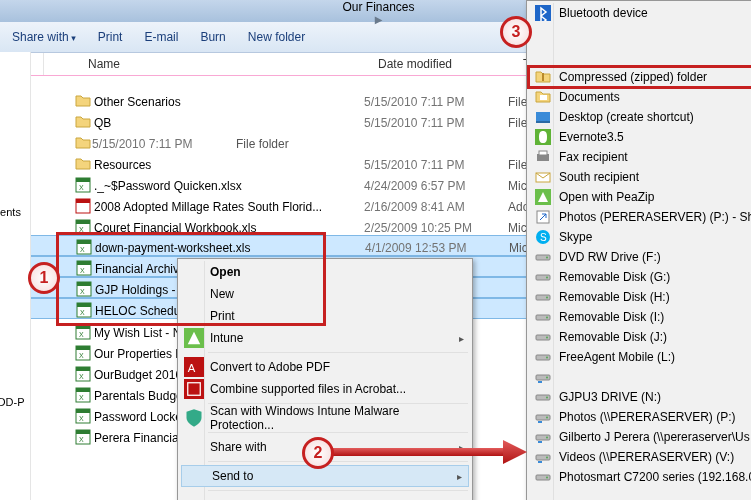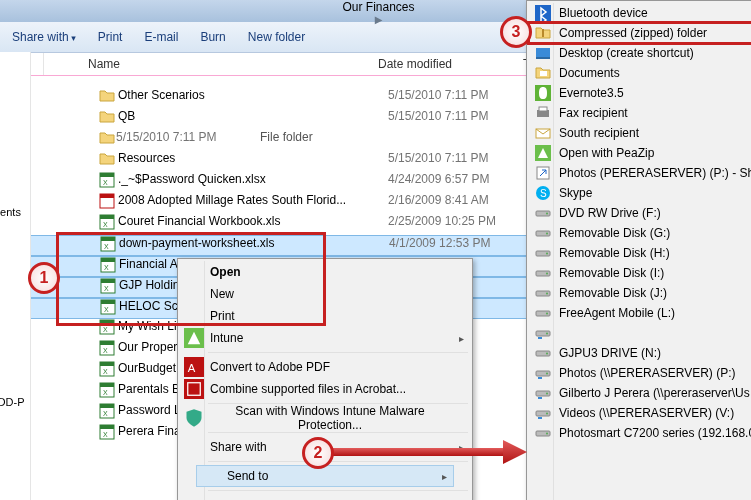--- a/index.html
+++ b/index.html
@@ -16,45 +16,45 @@
 
 
 .header-row { height: 22px; display: flex; align-items: center; border-bottom: 1px solid #f9a8d4; color: #333; font-size: 12px; padding-left: 13px; }
 .navcol { width: 30px; border-right: 1px solid #e5e5e5; height: 22px; }
 .col-name { width: 290px; padding-left: 44px; }
 .col-date { width: 145px; }
 .col-type { width: 100px; }
 
 
 .list { display: flex; flex-direction: column; }
-.row { height: 21px; display: flex; align-items: flex-start; padding-left: 68px; color: #000; }
+.row { height: 21px; display: flex; align-items: flex-end; padding-left: 44px; color: #000; }
 .row.sel { background: #cde8ff; border: 1px solid #7fb8e6; height: 19px; }
 .row .icon { width: 18px; display: flex; align-items: center; justify-content: center; }
 .row .name { width: 270px; white-space: nowrap; overflow: hidden; text-overflow: ellipsis; padding-left: 2px; }
 .row .date { width: 144px; color: #737373; white-space: nowrap; }
 .row .type { width: 100px; color: #555; white-space: nowrap; overflow: hidden; text-overflow: ellipsis; }
 
 
 .icon svg { width: 16px; height: 16px; display: block; }
 
 
 .ctxmenu { position: absolute; background: #f1f1f1; border: 1px solid #979797; box-shadow: 2px 2px 5px rgba(0,0,0,.3); padding: 2px 2px; }
-.ctxmenu .item { height: 22px; display: flex; align-items: center; padding: 0 20px 0 30px; position: relative; cursor: default; color: #000; text-align: center; }
+.ctxmenu .item { height: 22px; display: flex; align-items: center; padding: 0 20px 0 30px; position: relative; cursor: default; color: #000; }
 .ctxmenu .item.bold { font-weight: 700; }
 .ctxmenu .item .icn { position: absolute; left: 4px; width: 20px; display: flex; justify-content: center; }
 .ctxmenu .sep { height: 1px; background: #e0e0e0; margin: 3px 2px 3px 28px; }
 .ctxmenu .item.sub::after { content: "▸"; position: absolute; right: 6px; color: #555; font-size: 10px; }
-.ctxmenu .item.hi { background: #d6e8f6; border: 1px solid #a7cdea; height: 20px; margin: 0 16px; }
+.ctxmenu .item.hi { background: #d6e8f6; border: 1px solid #a7cdea; height: 20px; margin: 0 1px; }
 .ctxmenu .bar { position: absolute; left: 26px; top: 2px; bottom: 2px; width: 1px; background: #e0e0e0; }
 
 
 .sendto { left: 526px; top: 0; width: 223px; height: 499px; }
 .sendto .item { height: 20px; font-size: 12px; padding-left: 30px; padding-right: 4px; white-space: nowrap; overflow: hidden; text-overflow: ellipsis; }
 .sendto .item .icn { left: 4px; }
-.sendto .item.boxed { outline: 3px solid #c62020; outline-offset: -1px; }
+.sendto .item.boxed { outline: 3px solid #c62020; outline-offset: -1px; margin-top: 44px; }
 .sendto .icn svg { width: 16px; height: 16px; }
 
 
 .callout { position: absolute; width: 26px; height: 26px; border: 3px solid #c62020; border-radius: 50%; background: radial-gradient(#fff, #f6dada); color: #c62020; font-weight: 700; font-size: 16px; display: flex; align-items: center; justify-content: center; z-index: 50; }
 
 
 .big-arrow { position: absolute; z-index: 40; }
 
 
 .sel-box { position: absolute; border: 3px solid #c62020; z-index: 30; pointer-events: none; }
@@ -384,38 +384,38 @@
           <svg viewBox="0 0 16 16">
             <path d="M1 3h5l2 2h7v8H1z" fill="#f4d47c" stroke="#caa63e"></path>
             <rect x="7" y="4" width="2" height="8" fill="#b8892b"></rect>
           </svg>
         </span>
         <span>Compressed (zipped) folder</span>
       </div>
       <div class="item">
         <span class="icn">
           <svg viewBox="0 0 16 16">
+            <path d="M1 3h5l2 2h7v8H1z" fill="#f4d47c" stroke="#caa63e"></path>
+            <rect x="5" y="6" width="7" height="5" fill="#fff"></rect>
+          </svg>
+        </span>
+        <span>Documents</span>
+      </div>
+      <div class="item">
+        <span class="icn">
+          <svg viewBox="0 0 16 16">
             <rect x="1" y="3" width="14" height="9" fill="#3a8bd8"></rect>
             <rect x="1" y="12" width="14" height="2" fill="#2b6aa5"></rect>
           </svg>
         </span>
         <span>Desktop (create shortcut)</span>
       </div>
       <div class="item">
         <span class="icn">
           <svg viewBox="0 0 16 16">
-            <path d="M1 3h5l2 2h7v8H1z" fill="#f4d47c" stroke="#caa63e"></path>
-            <rect x="5" y="6" width="7" height="5" fill="#fff"></rect>
-          </svg>
-        </span>
-        <span>Documents</span>
-      </div>
-      <div class="item">
-        <span class="icn">
-          <svg viewBox="0 0 16 16">
             <rect width="16" height="16" fill="#5fb336"></rect>
             <path d="M8 2c3 0 4 2 4 6s-1 6-4 6-4-2-4-6 1-6 4-6z" fill="#fff"></path>
           </svg>
         </span>
         <span>Evernote3.5</span>
       </div>
       <div class="item">
         <span class="icn">
           <svg viewBox="0 0 16 16">
             <rect x="2" y="5" width="12" height="7" fill="#888"></rect>

